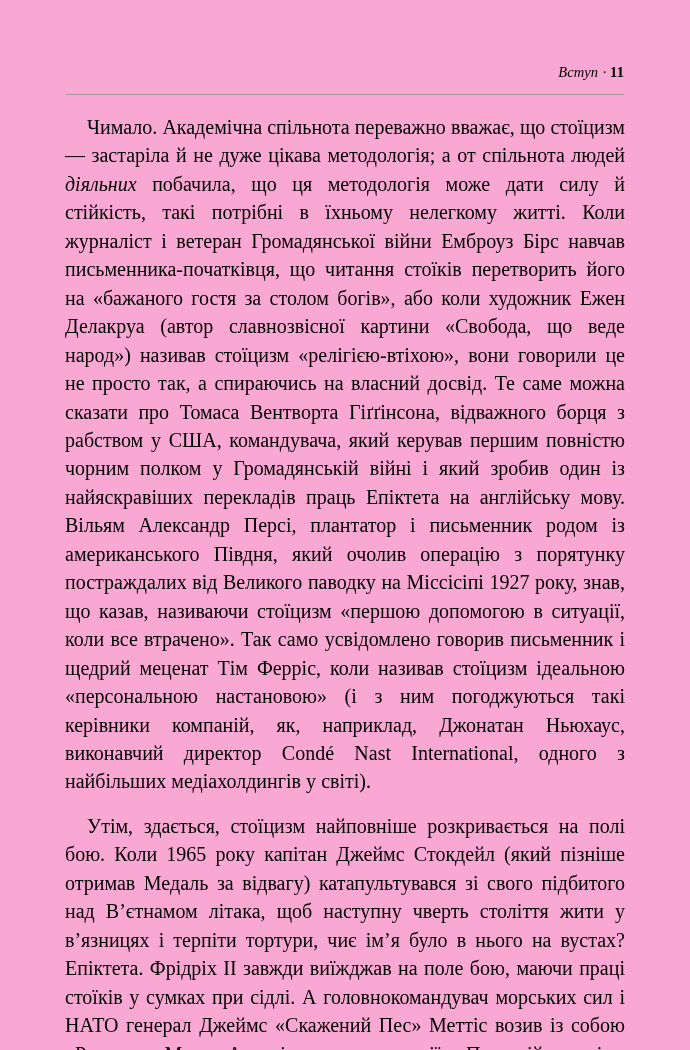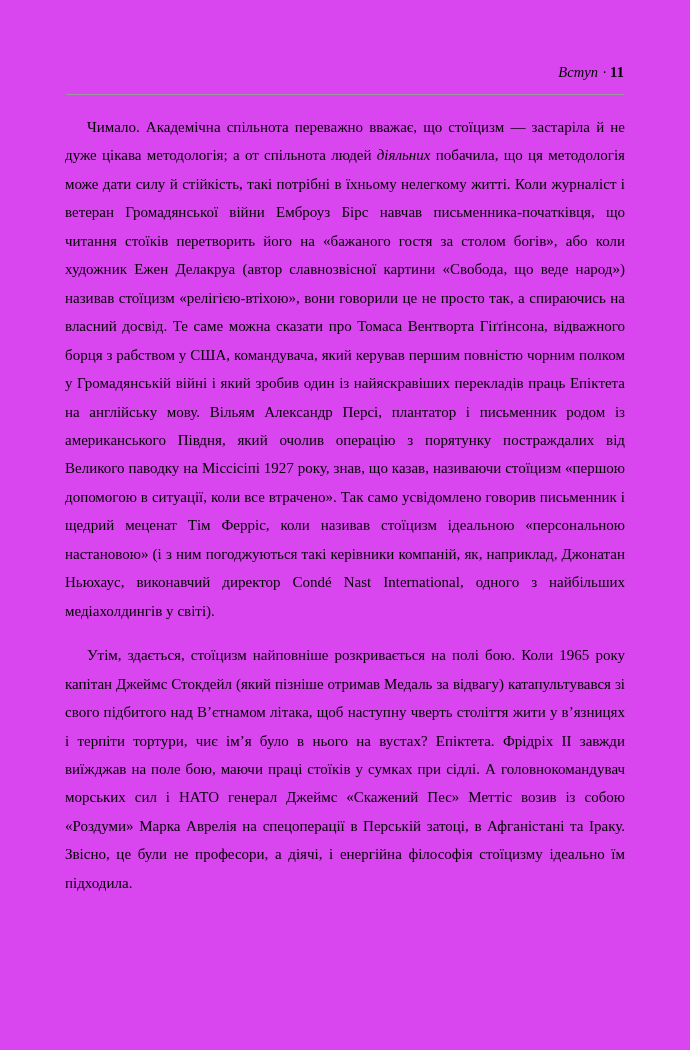--- a/index.html
+++ b/index.html
@@ -12,21 +12,21 @@
   body {
     font-family: "Liberation Serif", "DejaVu Serif", serif;
     color: #000000;
     -webkit-font-smoothing: antialiased;
   }
 
   .page {
     position: relative;
     width: 690px;
     height: 1050px;
-    background: #d946ef;
+    background: #f9a8d4;
     overflow: hidden;
     box-sizing: border-box;
   }
 
   
   .running-head {
     position: absolute;
     top: 62px;
     left: 66px;
     width: 558px;
@@ -64,21 +64,21 @@
   
   .text-block {
     position: absolute;
     top: 113px;
     left: 65px;
     width: 560px;
   }
 
   .para {
     margin: 0;
-    font-size: 15px;
+    font-size: 20px;
     line-height: 28.45px;
     text-align: justify;
     text-indent: 22px;
     hyphens: manual;
     word-spacing: 0.1px;
     text-justify: inter-word;
   }
 
   .para + .para {
     margin-top: 16px;

